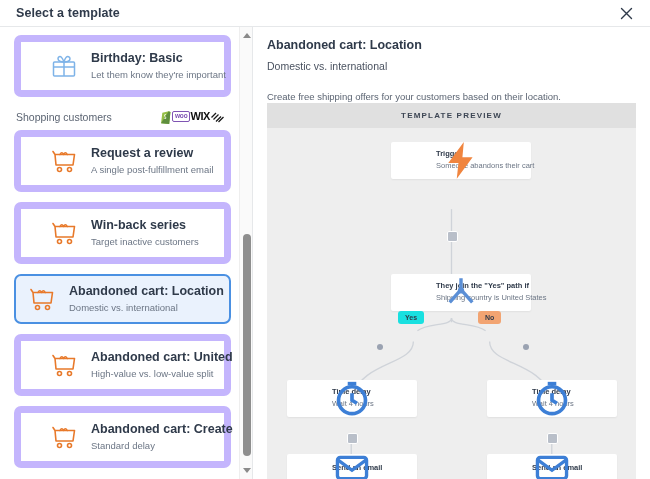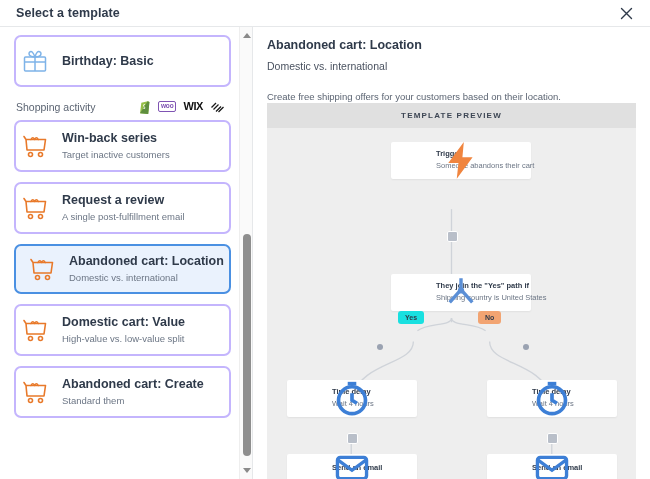--- a/index.html
+++ b/index.html
@@ -70,24 +70,24 @@
     position: absolute;
     inset: 0 13px 0 0;
     padding: 8px 8px 8px 14px;
     box-sizing: border-box;
     overflow: hidden;
   }
   .tpl-card {
     display: flex;
     align-items: center;
     gap: 10px;
-    border: 2px solid #c4b5fd;
+    border: 7px solid #c4b5fd;
     border-radius: 7px;
     background: #ffffff;
-    padding: 7px 2px;
+    padding: 7px 26px;
     margin-bottom: 10px;
     min-height: 42px;
     box-sizing: border-box;
     cursor: pointer;
   }
   .tpl-card.selected {
     border: 2px solid #4a90e2;
     background: #eaf2fd;
     padding: 6px 9px;
   }
@@ -120,21 +120,20 @@
     justify-content: space-between;
     padding: 2px 6px 6px 2px;
   }
   .section-label {
     font-size: 10.5px;
     color: #5b6472;
   }
   .platform-icons {
     display: flex;
     align-items: center;
-    gap: 7px;
     justify-content: flex-end;
   }
   
   .plat {
     display: flex;
     align-items: center;
     justify-content: center;
     height: 15px;
   }
   .plat-shopify {
@@ -345,25 +344,26 @@
             <svg width="28" height="28" viewBox="0 0 28 28" fill="none" stroke="#7eb3e8" stroke-width="1.5">
               <rect x="3.5" y="10" width="21" height="14" rx="1"></rect>
               <line x1="14" y1="10" x2="14" y2="24"></line>
               <line x1="3.5" y1="15" x2="24.5" y2="15"></line>
               <path d="M14 10c-3.2 0-6-1.2-6-3.2S10 4 11.4 5.2C12.6 6.3 14 10 14 10z"></path>
               <path d="M14 10c3.2 0 6-1.2 6-3.2S17.6 4 16.2 5.2C15 6.3 14 10 14 10z"></path>
             </svg>
           </div>
           <div class="tpl-text">
             <div class="tpl-name">Birthday: Basic</div>
+            <div class="tpl-desc">Let them know they're important</div>
           </div>
         </div>
 
         <div class="section-row">
-          <div class="section-label">Shopping activity</div>
+          <div class="section-label">Shopping customers</div>
           <div class="platform-icons">
             <span class="plat">
               <svg class="plat-shopify" viewBox="0 0 14 16">
                 <path d="M10.4 2.3 7.1 3.1 3.6 3.9 2.2 15.2l8.8 .8 1.3-12.9z" fill="#95bf46"></path>
                 <path d="M10.4 2.3 12.3 3.1l-1.3 12.9-8.8-.8z" fill="#5e8e3e"></path>
                 <path d="M7.4 6.6c-.5-.2-1-.2-1.2.2-.3.6.4 1 .9 1.4.6.4 1 .9.7 1.6-.3.7-1.3.9-2.1.6l.2-1c.4.2.9.3 1.1-.1.2-.4-.3-.7-.8-1.1-.6-.4-1-.9-.7-1.7.3-.8 1.3-1.1 2.2-.8z" fill="#fff"></path>
               </svg>
             </span>
             <span class="plat">
               <span class="plat-woo">woo</span>
@@ -382,37 +382,37 @@
         <div class="tpl-card">
           <div class="tpl-icon">
             <svg width="30" height="26" viewBox="0 0 30 26" fill="none" stroke="#e8792a" stroke-width="1.6" stroke-linecap="round" stroke-linejoin="round">
               <path d="M4 3.5 L6 6.5 L7 17 L24 17 L25.5 6.5 L6 6.5"></path>
               <path d="M11 6.5 q1.8 -3.6 3.6 0 q1.8 -3.6 3.6 0"></path>
               <circle cx="10.5" cy="21.5" r="2"></circle>
               <circle cx="20.5" cy="21.5" r="2"></circle>
             </svg>
           </div>
           <div class="tpl-text">
-            <div class="tpl-name">Win-back series</div>
-            <div class="tpl-desc">Target inactive customers</div>
+            <div class="tpl-name">Request a review</div>
+            <div class="tpl-desc">A single post-fulfillment email</div>
           </div>
         </div>
 
         <div class="tpl-card">
           <div class="tpl-icon">
             <svg width="30" height="26" viewBox="0 0 30 26" fill="none" stroke="#e8792a" stroke-width="1.6" stroke-linecap="round" stroke-linejoin="round">
               <path d="M4 3.5 L6 6.5 L7 17 L24 17 L25.5 6.5 L6 6.5"></path>
               <path d="M11 6.5 q1.8 -3.6 3.6 0 q1.8 -3.6 3.6 0"></path>
               <circle cx="10.5" cy="21.5" r="2"></circle>
               <circle cx="20.5" cy="21.5" r="2"></circle>
             </svg>
           </div>
           <div class="tpl-text">
-            <div class="tpl-name">Request a review</div>
-            <div class="tpl-desc">A single post-fulfillment email</div>
+            <div class="tpl-name">Win-back series</div>
+            <div class="tpl-desc">Target inactive customers</div>
           </div>
         </div>
 
 
         <div class="tpl-card selected">
           <div class="tpl-icon">
             <svg width="30" height="26" viewBox="0 0 30 26" fill="none" stroke="#e8792a" stroke-width="1.6" stroke-linecap="round" stroke-linejoin="round">
               <path d="M4 3.5 L6 6.5 L7 17 L24 17 L25.5 6.5 L6 6.5"></path>
               <path d="M11 6.5 q1.8 -3.6 3.6 0 q1.8 -3.6 3.6 0"></path>
               <circle cx="10.5" cy="21.5" r="2"></circle>
@@ -428,37 +428,37 @@
         <div class="tpl-card">
           <div class="tpl-icon">
             <svg width="30" height="26" viewBox="0 0 30 26" fill="none" stroke="#e8792a" stroke-width="1.6" stroke-linecap="round" stroke-linejoin="round">
               <path d="M4 3.5 L6 6.5 L7 17 L24 17 L25.5 6.5 L6 6.5"></path>
               <path d="M11 6.5 q1.8 -3.6 3.6 0 q1.8 -3.6 3.6 0"></path>
               <circle cx="10.5" cy="21.5" r="2"></circle>
               <circle cx="20.5" cy="21.5" r="2"></circle>
             </svg>
           </div>
           <div class="tpl-text">
-            <div class="tpl-name">Domestic cart: Value</div>
+            <div class="tpl-name">Abandoned cart: United</div>
             <div class="tpl-desc">High-value vs. low-value split</div>
           </div>
         </div>
 
         <div class="tpl-card">
           <div class="tpl-icon">
             <svg width="30" height="26" viewBox="0 0 30 26" fill="none" stroke="#e8792a" stroke-width="1.6" stroke-linecap="round" stroke-linejoin="round">
               <path d="M4 3.5 L6 6.5 L7 17 L24 17 L25.5 6.5 L6 6.5"></path>
               <path d="M11 6.5 q1.8 -3.6 3.6 0 q1.8 -3.6 3.6 0"></path>
               <circle cx="10.5" cy="21.5" r="2"></circle>
               <circle cx="20.5" cy="21.5" r="2"></circle>
             </svg>
           </div>
           <div class="tpl-text">
             <div class="tpl-name">Abandoned cart: Create</div>
-            <div class="tpl-desc">Standard them</div>
+            <div class="tpl-desc">Standard delay</div>
           </div>
         </div>
 
       </div>
 
       <div class="scrollbar">
         <div class="sb-arrow up">
             <i></i>
           </div>
         <div class="sb-thumb" style="top:207px;height:222px;"></div>

